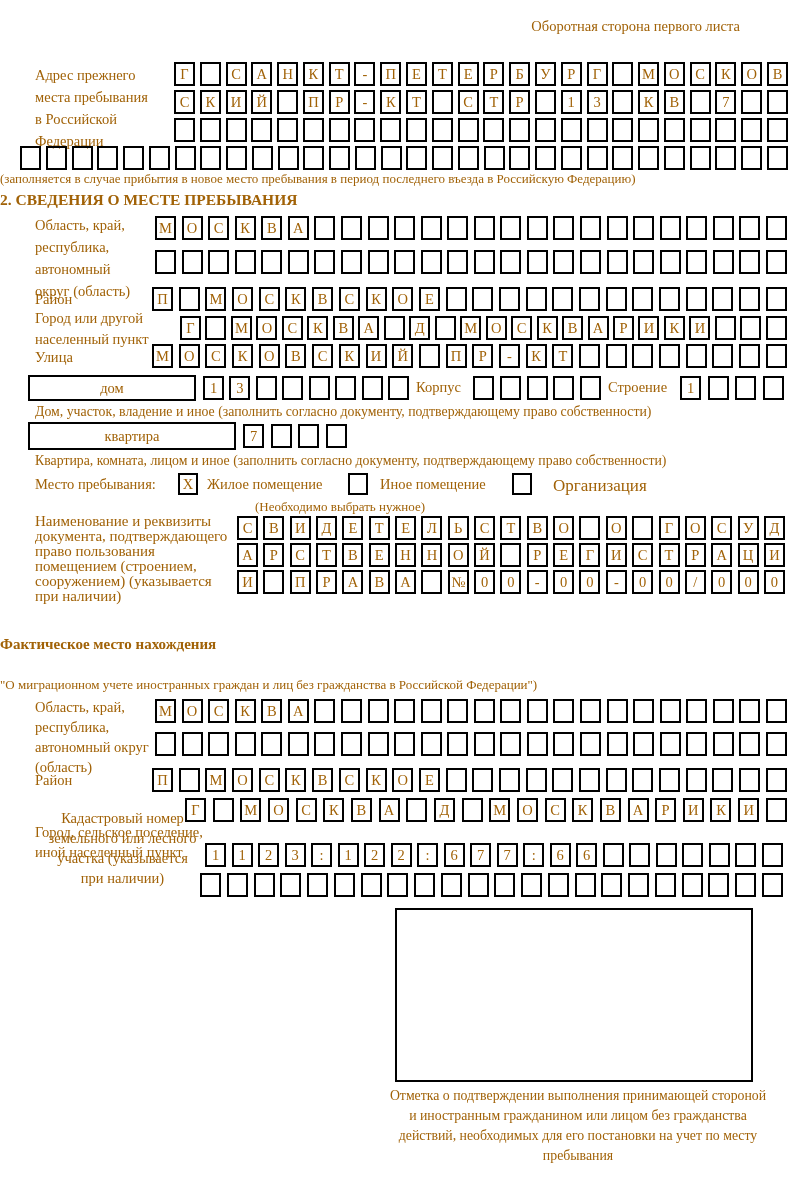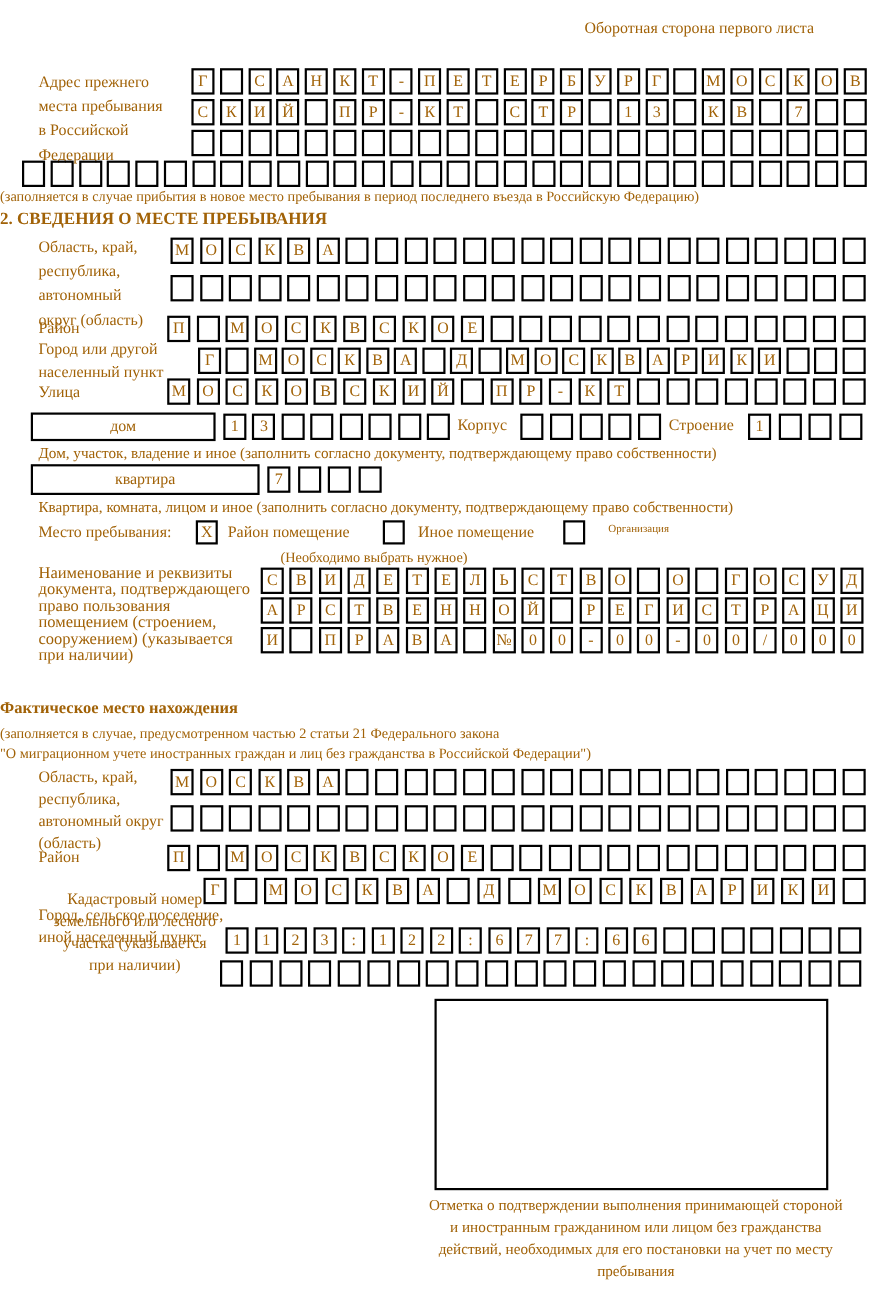--- a/index.html
+++ b/index.html
@@ -329,25 +329,25 @@
   <div class="cellrow" style="top:424px;left:243px;width:104px;">
       <div class="cell">7</div>
       <div class="cell"></div>
       <div class="cell"></div>
       <div class="cell"></div>
     </div>
   <div class="abs caption" style="top:453px;left:35px;width:740px;">Квартира, комната, лицом и иное (заполнить согласно документу, подтверждающему право собственности)</div>
 
   <div class="abs" style="top:476px;left:35px;font-size:14.5px;">Место пребывания:</div>
   <div class="chk abs" style="top:473px;left:178px;">X</div>
-  <div class="abs" style="top:476px;left:207px;font-size:14.5px;">Район помещение</div>
+  <div class="abs" style="top:476px;left:207px;font-size:14.5px;">Жилое помещение</div>
   <div class="chk abs" style="top:473px;left:348px;"></div>
   <div class="abs" style="top:476px;left:380px;font-size:14.5px;">Иное помещение</div>
   <div class="chk abs" style="top:473px;left:512px;"></div>
-  <div class="abs" style="top:476px;left:553px;font-size:10px;">Организация</div>
+  <div class="abs" style="top:476px;left:553px;font-size:17px;">Организация</div>
   <div class="abs note" style="top:499px;left:160px;width:360px;text-align:center;">(Необходимо выбрать нужное)</div>
 
   <div class="abs" style="top:514px;left:35px;width:210px;font-size:15px;line-height:15px;white-space:pre-line;">Наименование и реквизиты
 документа, подтверждающего
 право пользования
 помещением (строением,
 сооружением) (указывается
 при наличии)</div>
   <div class="cellrow" style="top:516px;left:237px;width:548px;">
       <div class="cell">С</div>
@@ -413,21 +413,20 @@
       <div class="cell">-</div>
       <div class="cell">0</div>
       <div class="cell">0</div>
       <div class="cell">/</div>
       <div class="cell">0</div>
       <div class="cell">0</div>
       <div class="cell">0</div>
     </div>
 
   <div class="abs center bold" style="top:636px;font-size:15px;font-family:Liberation Serif, serif;">Фактическое место нахождения</div>
-  <div class="abs center note" style="top:659px;">(заполняется в случае, предусмотренном частью 2 статьи 21 Федерального закона</div>
   <div class="abs center note" style="top:677px;">"О миграционном учете иностранных граждан и лиц без гражданства в Российской Федерации")</div>
 
   <div class="abs lbl-sm" style="top:697px;left:35px;width:150px;">Область, край,
 республика,
 автономный округ
 (область)</div>
   <div class="cellrow" style="top:699px;left:155px;width:632px;">
       <div class="cell">М</div>
       <div class="cell">О</div>
       <div class="cell">С</div>

